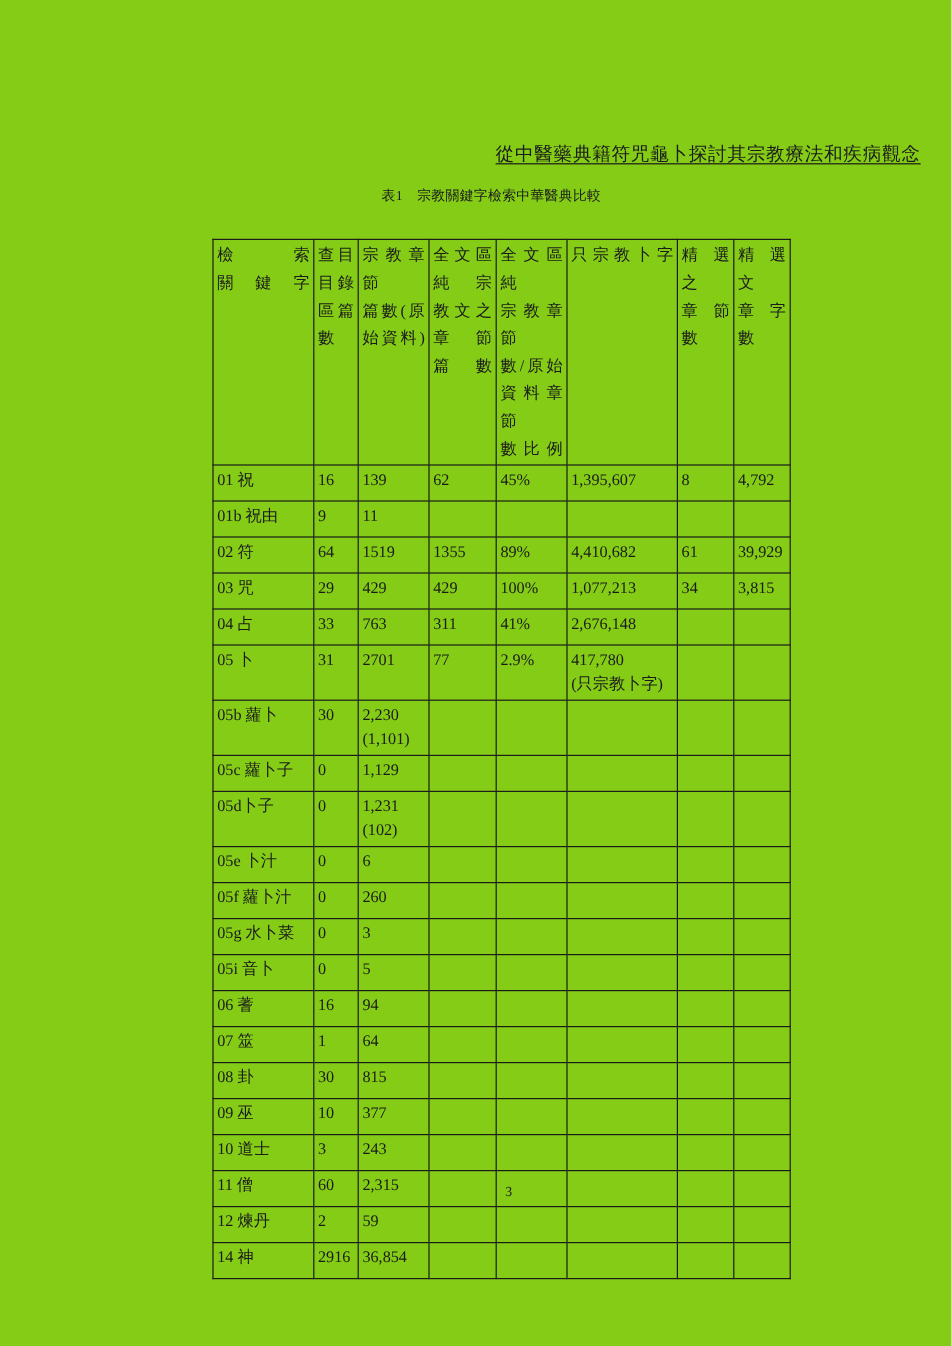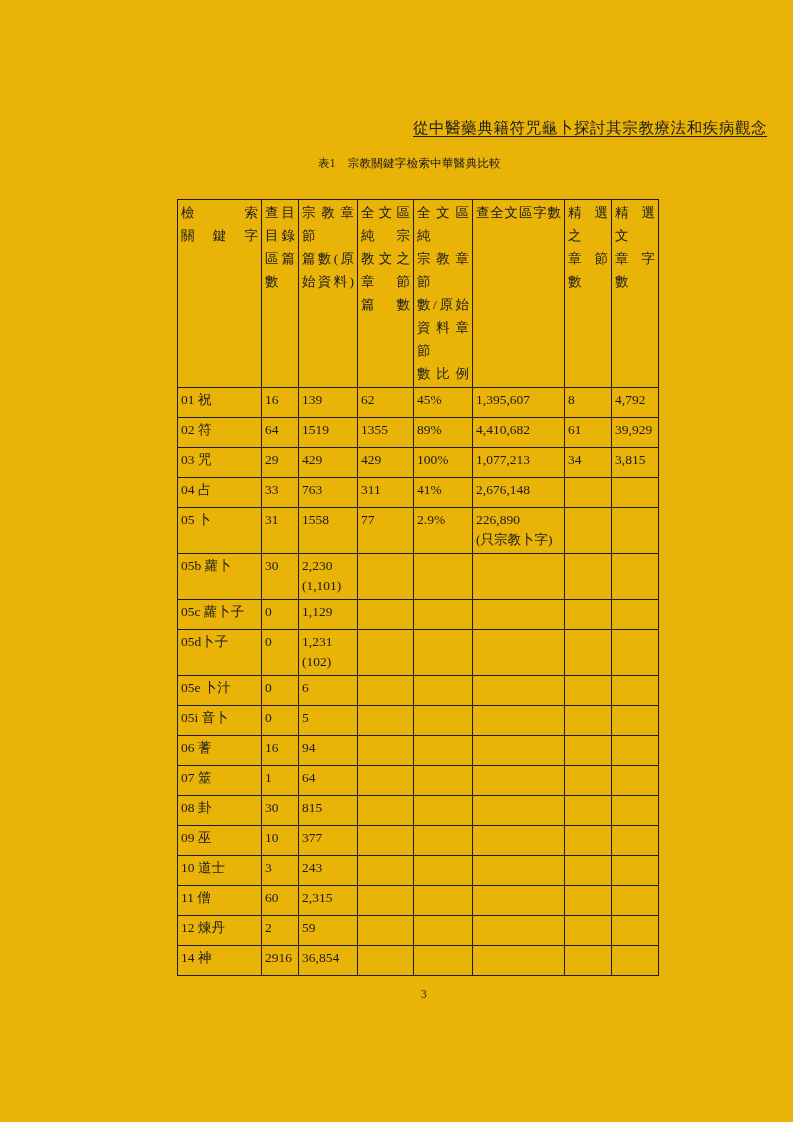--- a/index.html
+++ b/index.html
@@ -4,21 +4,21 @@
 <style>
   html, body {
     margin: 0;
     padding: 0;
     background: #ffffff;
   }
   .page {
     position: relative;
     width: 793px;
     height: 1122px;
-    background: #eab308;
+    background: #84cc16;
     font-family: "Liberation Serif", "DejaVu Serif", serif;
     color: #1b1b1b;
     overflow: hidden;
   }
   .running-head {
     position: absolute;
     left: 413px;
     top: 118px;
     font-size: 15.5px;
     letter-spacing: 0.6px;
@@ -106,39 +106,49 @@
           <th>全文區
 純宗
 教文之
 章節
 篇數</th>
           <th>全文區純
 宗教章節
 數/原始
 資料章節
 數比例</th>
-          <th>查全文區字數</th>
+          <th>只宗教卜字</th>
           <th>精選之
 章節數</th>
           <th>精選文
 章字數</th>
         </tr>
     </thead>
     <tbody id="body-rows">
         <tr>
           <td>01 祝</td>
           <td>16</td>
           <td>139</td>
           <td>62</td>
           <td>45%</td>
           <td>1,395,607</td>
           <td>8</td>
           <td>4,792</td>
         </tr>
         <tr>
+          <td>01b 祝由</td>
+          <td>9</td>
+          <td>11</td>
+          <td></td>
+          <td></td>
+          <td></td>
+          <td></td>
+          <td></td>
+        </tr>
+        <tr>
           <td>02 符</td>
           <td>64</td>
           <td>1519</td>
           <td>1355</td>
           <td>89%</td>
           <td>4,410,682</td>
           <td>61</td>
           <td>39,929</td>
         </tr>
         <tr>
@@ -157,24 +167,24 @@
           <td>763</td>
           <td>311</td>
           <td>41%</td>
           <td>2,676,148</td>
           <td></td>
           <td></td>
         </tr>
         <tr>
           <td>05 卜</td>
           <td>31</td>
-          <td>1558</td>
+          <td>2701</td>
           <td>77</td>
           <td>2.9%</td>
-          <td>226,890
+          <td>417,780
 (只宗教卜字)</td>
           <td></td>
           <td></td>
         </tr>
         <tr>
           <td>05b 蘿卜</td>
           <td>30</td>
           <td>2,230
 (1,101)</td>
           <td></td>
@@ -208,20 +218,40 @@
           <td>05e 卜汁</td>
           <td>0</td>
           <td>6</td>
           <td></td>
           <td></td>
           <td></td>
           <td></td>
           <td></td>
         </tr>
         <tr>
+          <td>05f 蘿卜汁</td>
+          <td>0</td>
+          <td>260</td>
+          <td></td>
+          <td></td>
+          <td></td>
+          <td></td>
+          <td></td>
+        </tr>
+        <tr>
+          <td>05g 水卜菜</td>
+          <td>0</td>
+          <td>3</td>
+          <td></td>
+          <td></td>
+          <td></td>
+          <td></td>
+          <td></td>
+        </tr>
+        <tr>
           <td>05i 音卜</td>
           <td>0</td>
           <td>5</td>
           <td></td>
           <td></td>
           <td></td>
           <td></td>
           <td></td>
         </tr>
         <tr>

